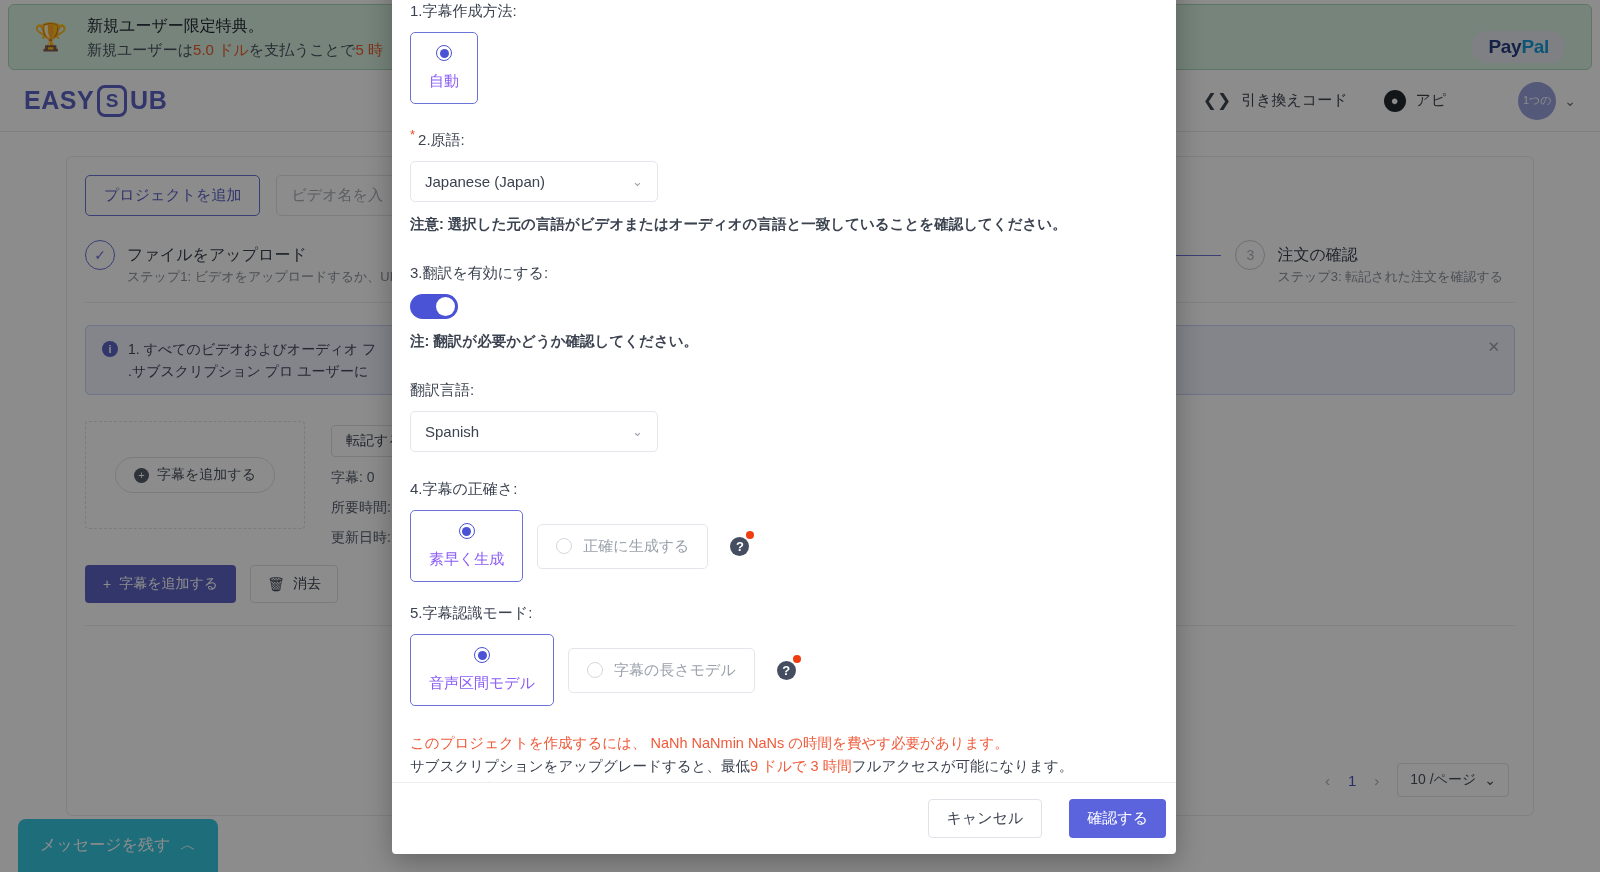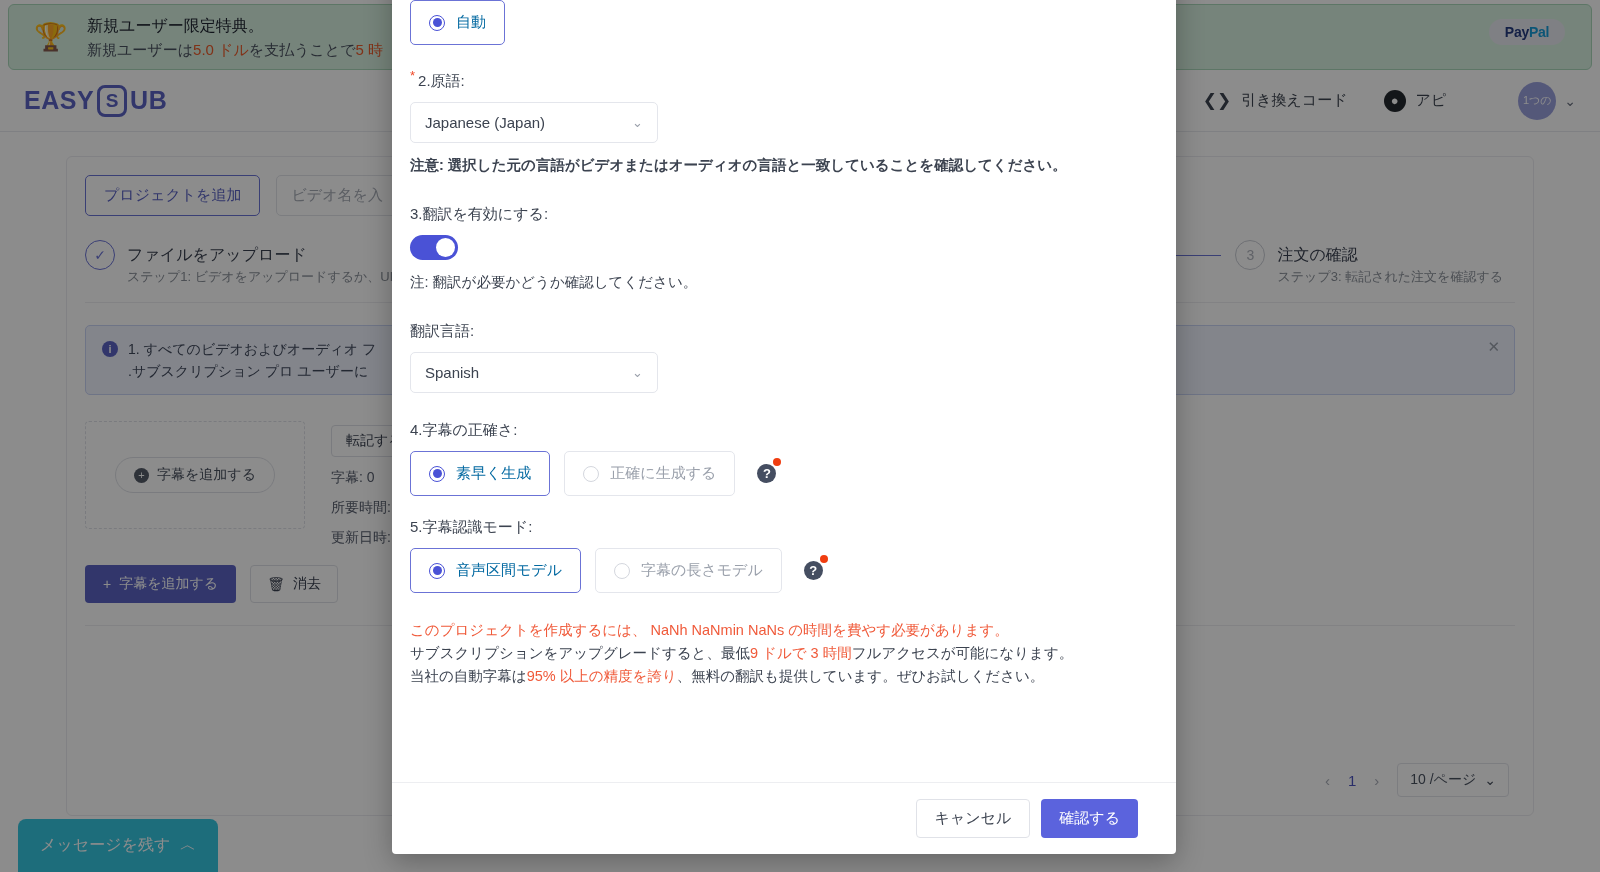--- a/index.html
+++ b/index.html
@@ -27,23 +27,23 @@
   .trophy {
     width: 40px; height: 40px; flex: 0 0 40px;
     display: flex; align-items: center; justify-content: center;
     font-size: 27px; color: #2e9e5b; line-height: 1;
   }
   .promo-text { margin-left: 16px; }
   .promo-title { font-size: 16px; color: #1e2430; line-height: 25px; }
   .promo-sub { font-size: 15px; color: #4a5260; line-height: 24px; }
   .promo-sub .hl { color: #ea5b2b; }
   .paypal-chip {
-    position: absolute; right: 26px; top: 14px;
+    position: absolute; right: 26px; top: 26px;
     background: #e7eaf0; border-radius: 14px;
-    padding: 5px 16px; font-size: 14px; font-weight: bold;
+    padding: 5px 16px; font-size: 19px; font-weight: bold;
     letter-spacing: -0.3px;
   }
   .pp-a { color: #253b80; }
   .pp-b { color: #179bd7; }
 
   
   .topnav {
     position: absolute; left: 0; right: 0; top: 70px; height: 62px;
     background: #fff; border-bottom: 1px solid #e8eaee;
     display: flex; align-items: center; padding: 0 24px;
@@ -235,21 +235,21 @@
   }
   .req-star { color: #f04a2a; font-size: 13px; vertical-align: super; margin-right: 3px; }
 
   .radio-group { display: flex; align-items: center; gap: 14px; }
   .radio-btn {
     border: 1px solid #e4e6ec; border-radius: 5px;
     padding: 12px 18px; background: #fff;
     display: flex; align-items: center; gap: 11px;
     font-size: 15px; color: #9aa0ab;
   }
-  .radio-btn.sel { border-color: #6b73d6; color: #0369a1; }
+  .radio-btn.sel { border-color: #6b73d6; color: #8b5cf6; flex-direction: column; }
   .radio-dot {
     width: 16px; height: 16px; border-radius: 50%;
     border: 1px solid #d4d7de; flex: 0 0 16px;
     display: flex; align-items: center; justify-content: center;
   }
   .radio-btn.sel .radio-dot { border-color: #4a52d6; }
   .radio-btn.sel .radio-dot::after {
     content: ""; width: 9px; height: 9px; border-radius: 50%;
     background: #4a52d6;
   }
@@ -258,20 +258,21 @@
     width: 248px; border: 1px solid #e4e6ec; border-radius: 5px;
     padding: 11px 14px; background: #fff;
     display: flex; align-items: center; justify-content: space-between;
     font-size: 15px; color: #3c4350;
   }
   .select-chev { color: #9aa0ab; font-size: 13px; }
 
   .note {
     font-size: 14.5px; color: #3c4350; line-height: 24px;
     margin-top: 10px;
+    font-weight: bold;
   }
   .note.bold { font-weight: bold; }
 
   .toggle {
     width: 48px; height: 25px; border-radius: 13px;
     background: #4a52d6; position: relative;
   }
   .toggle::after {
     content: ""; position: absolute; right: 3px; top: 3px;
     width: 19px; height: 19px; border-radius: 50%; background: #fff;
@@ -289,21 +290,21 @@
     width: 8px; height: 8px; border-radius: 50%; background: #f03d10;
   }
 
   .warn-block { margin-top: 26px; }
   .warn-line { font-size: 14.5px; line-height: 23px; color: #3c4350; }
   .warn-line.all-red { color: #f05a3a; }
   .warn-line .r { color: #f05a3a; }
 
   .modal-footer {
     border-top: 1px solid #edeef1;
-    padding: 16px 38px; display: flex; justify-content: flex-end; gap: 11px;
+    padding: 16px 10px; display: flex; justify-content: flex-end; gap: 27px;
   }
   .btn-cancel {
     border: 1px solid #e0e2e8; background: #fff; border-radius: 4px;
     font-size: 15px; padding: 9px 18px; color: #3c4350;
   }
   .btn-confirm {
     border: none; background: #5b63dd; color: #fff; border-radius: 4px;
     font-size: 15px; padding: 10px 18px;
   }
 
@@ -424,20 +425,21 @@
     <span>︿</span>
   </div>
 </div>
 
 <div id="dim"></div>
 
 <div id="modal">
   <div class="modal-body">
 
     <div class="sec-tight">
+      <div class="field-label">1.字幕作成方法:</div>
       <div class="radio-group">
         <div class="radio-btn sel">
           <span class="radio-dot"></span>
           <span>自動</span>
         </div>
       </div>
     </div>
 
     <div class="sec">
       <div class="field-label"><span class="req-star">*</span><span>2.原語:</span></div>

